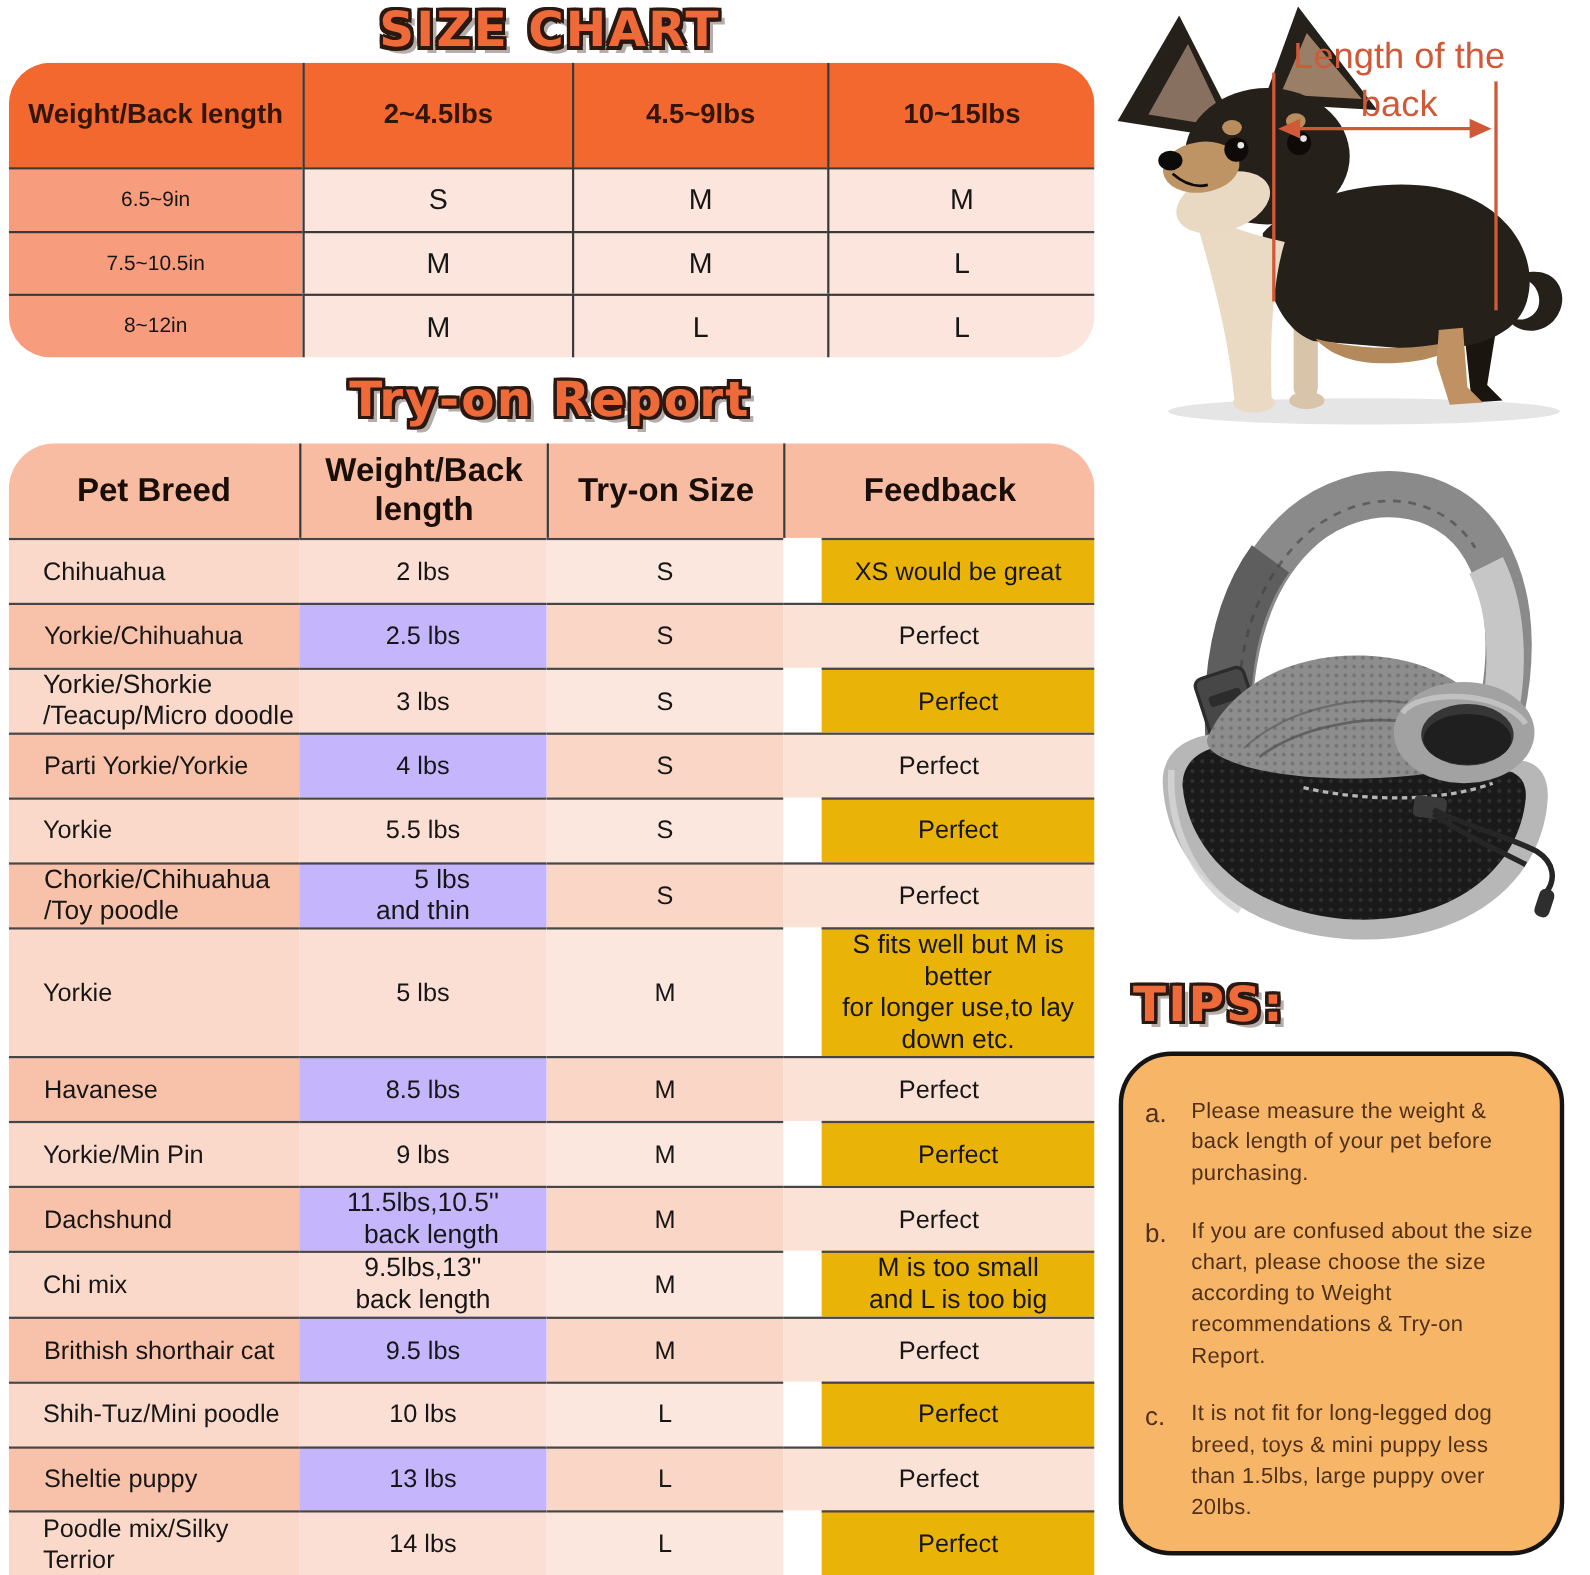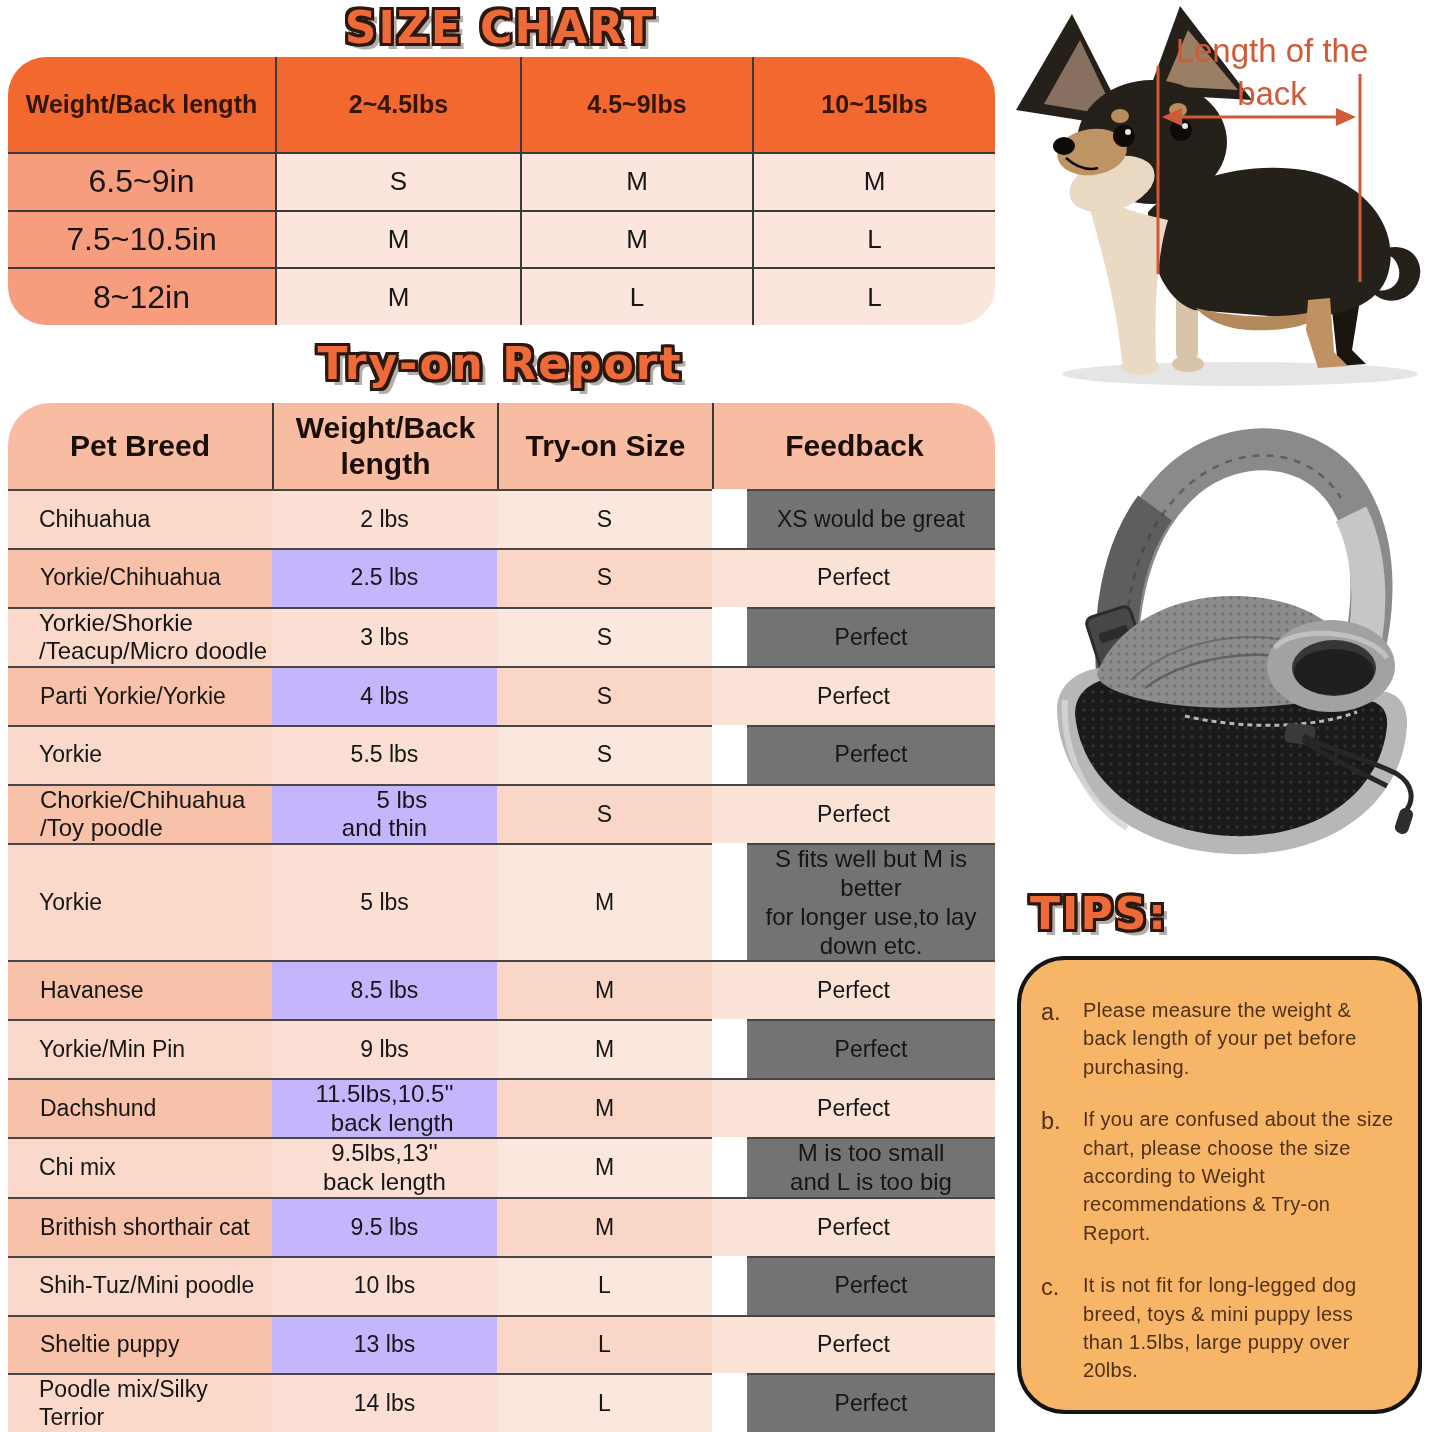--- a/index.html
+++ b/index.html
@@ -38,21 +38,21 @@
     display:flex; flex-direction:column;
   }
   .sc-row { display:grid; grid-template-columns:267px 245px 232px 243px; flex:1; }
   .sc-row.sc-head { flex:0 0 95px; }
   .sc-cell {
     display:flex; align-items:center; justify-content:center;
     font-size:26px; text-align:center;
   }
   .sc-head .sc-cell { background:#F3682F; font-weight:bold; font-size:25px; color:#33150A; }
   .sc-row:not(.sc-head) .sc-cell { background:#FBE5DC; color:#161616; }
-  .sc-row:not(.sc-head) .sc-cell.first { background:#F89C7E; font-size:32px; }
+  .sc-row:not(.sc-head) .sc-cell.first { background:#F89C7E; font-size:19px; }
   .sc-cell + .sc-cell { border-left:2px solid #3A3A3A;text-align:right; }
   .sc-row:not(.sc-head) .sc-cell { border-top:2px solid #3A3A3A; }
 
   
   .tr-table {
     position:absolute; left:8px; top:403px; width:987px; height:1029px;
     border-radius: 42px 42px 0 0; overflow:hidden;
     display:flex; flex-direction:column;
   }
   .tr-row { display:grid; grid-template-columns:264px 225px 215px 283px; flex:1; }
@@ -63,21 +63,21 @@
     display:flex; align-items:center; justify-content:center;
     font-size:23px; text-align:center; color:#161616;
     white-space: pre-line; line-height:1.2;
   }
   .tr-row:not(.tr-head) .tr-cell { border-top:2px solid #464646; }
   .tr-cell.breed { justify-content:flex-start; text-align:left; padding-left:32px; }
   .tr-cell.sm { font-size:24px; }
   .light .c0 { background:#FBD9CA;padding-left:31px; }
   .light .c1 { background:#FBDFD4; }
   .light .c2 { background:#FCE7DE; }
-  .light .c3 { background:#737373;margin-left:35px; }
+  .light .c3 { background:#eab308;margin-left:35px; }
   .dark  .c0 { background:#F8C1A9; }
   .dark  .c1 { background:#c4b5fd;text-align:right; }
   .dark  .c2 { background:#FAD6C7; }
   .dark  .c3 { background:#FBE2D6; }
 
   
   .dog-art  { position:absolute; left:1000px; top:0;    width:445px; height:392px; }
   .bag-art  { position:absolute; left:1035px; top:418px; width:400px; height:458px; }
   .measure-label {
     position:absolute; left:1152px; top:30px; width:240px;

